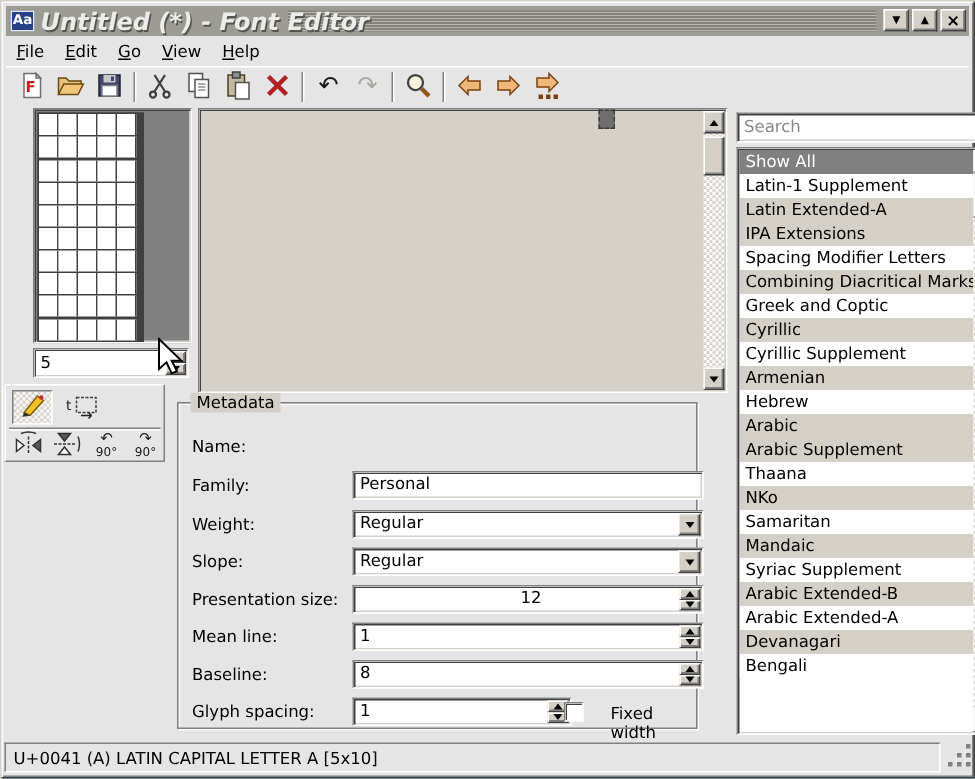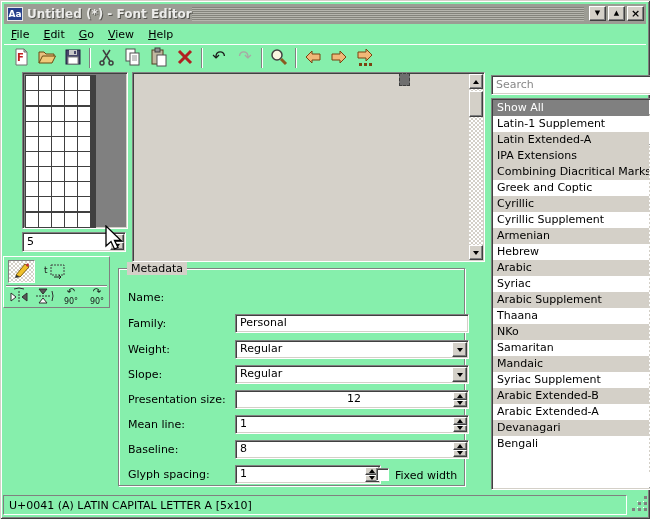--- a/index.html
+++ b/index.html
@@ -1,31 +1,31 @@
 <!DOCTYPE html>
 <html><head>
 <meta charset="utf-8">
 <style>
   html,body{margin:0;padding:0;background:#3a6ea5;}
   *{box-sizing:border-box;}
   .window{
-    position:relative;width:650px;height:519px;background:#86efac;
+    position:relative;width:650px;height:519px;background:#e5e5e5;
     font-family:"DejaVu Sans",sans-serif;font-size:11px;color:#000;
     box-shadow:inset 1px 1px 0 #d4d0c8, inset -1px -1px 0 #404040,
                inset 2px 2px 0 #fff, inset -2px -2px 0 #808080;
     overflow:hidden;
   }
   
   .titlebar{position:absolute;left:4px;top:4px;right:4px;height:20px;background:#9c9c94;display:flex;align-items:center;}
   .title-stripes{position:absolute;left:188px;right:62px;top:3px;bottom:3px;
     background:repeating-linear-gradient(to bottom,#84847c 0 1px,#b6b6ae 1px 2px);}
   .app-icon{width:16px;height:14px;margin:0 4px 0 3px;background:#27408b;color:#fff;
     font-size:9px;font-weight:bold;display:flex;align-items:center;justify-content:center;
     border:1px solid #e8e8e8;z-index:2;}
-  .title-text{font-weight:bold;font-size:12px;color:#ececea;text-shadow:1px 1px 0 #55554f;z-index:2;white-space:nowrap;}
+  .title-text{font-weight:bold;font-size:16px;color:#ececea;text-shadow:1px 1px 0 #55554f;z-index:2;white-space:nowrap;font-style:italic;}
   .win-controls{position:absolute;right:2px;top:2px;display:flex;gap:2px;z-index:3;}
   .win-btn{width:17px;height:15px;background:#d4d0c8;display:flex;align-items:center;justify-content:center;
     border:1px solid;border-color:#fff #404040 #404040 #fff;box-shadow:inset -1px -1px 0 #808080;
     font-size:7px;line-height:7px;color:#000;}
   .win-btn.close{font-size:11px;font-weight:bold;}
   
   .menubar{position:absolute;left:4px;top:25px;right:4px;height:19px;display:flex;align-items:center;}
   .menu-item{padding:2px 7px;cursor:default;}
   .toolbar{position:absolute;left:4px;top:44px;right:4px;height:27px;display:flex;align-items:center;padding-left:4px;
     border-top:1px solid #fff;}
@@ -418,40 +418,40 @@
               <div class="spin-b raised">
                 <div class="tri-up"></div>
               </div>
               <div class="spin-b raised">
                 <div class="tri-down"></div>
               </div>
             </div></div>
         </div>
       </div>
     <div class="checkbox" style="left:257px;top:199px;"></div>
-    <div style="position:absolute;left:276px;top:200px;">Fixed width</div>
+    <div style="position:absolute;left:288px;top:200px;">Fixed width</div>
   </div>
 
   <div class="search-box sunken">
     <span>Search</span>
   </div>
   <div class="block-list sunken">
     <div class="list-rows" id="block-list">
         <div class="list-row selected">Show All</div>
         <div class="list-row plain">Latin-1 Supplement</div>
         <div class="list-row shade">Latin Extended-A</div>
         <div class="list-row shade">IPA Extensions</div>
+        <div class="list-row plain">Spacing Modifier Letters</div>
         <div class="list-row shade">Combining Diacritical Marks</div>
         <div class="list-row plain">Greek and Coptic</div>
         <div class="list-row shade">Cyrillic</div>
         <div class="list-row plain">Cyrillic Supplement</div>
         <div class="list-row shade">Armenian</div>
         <div class="list-row plain">Hebrew</div>
         <div class="list-row shade">Arabic</div>
-        <div class="list-row plain">Syriac</div>
         <div class="list-row shade">Arabic Supplement</div>
         <div class="list-row plain">Thaana</div>
         <div class="list-row shade">NKo</div>
         <div class="list-row plain">Samaritan</div>
         <div class="list-row shade">Mandaic</div>
         <div class="list-row plain">Syriac Supplement</div>
         <div class="list-row shade">Arabic Extended-B</div>
         <div class="list-row plain">Arabic Extended-A</div>
         <div class="list-row shade">Devanagari</div>
         <div class="list-row plain">Bengali</div>

